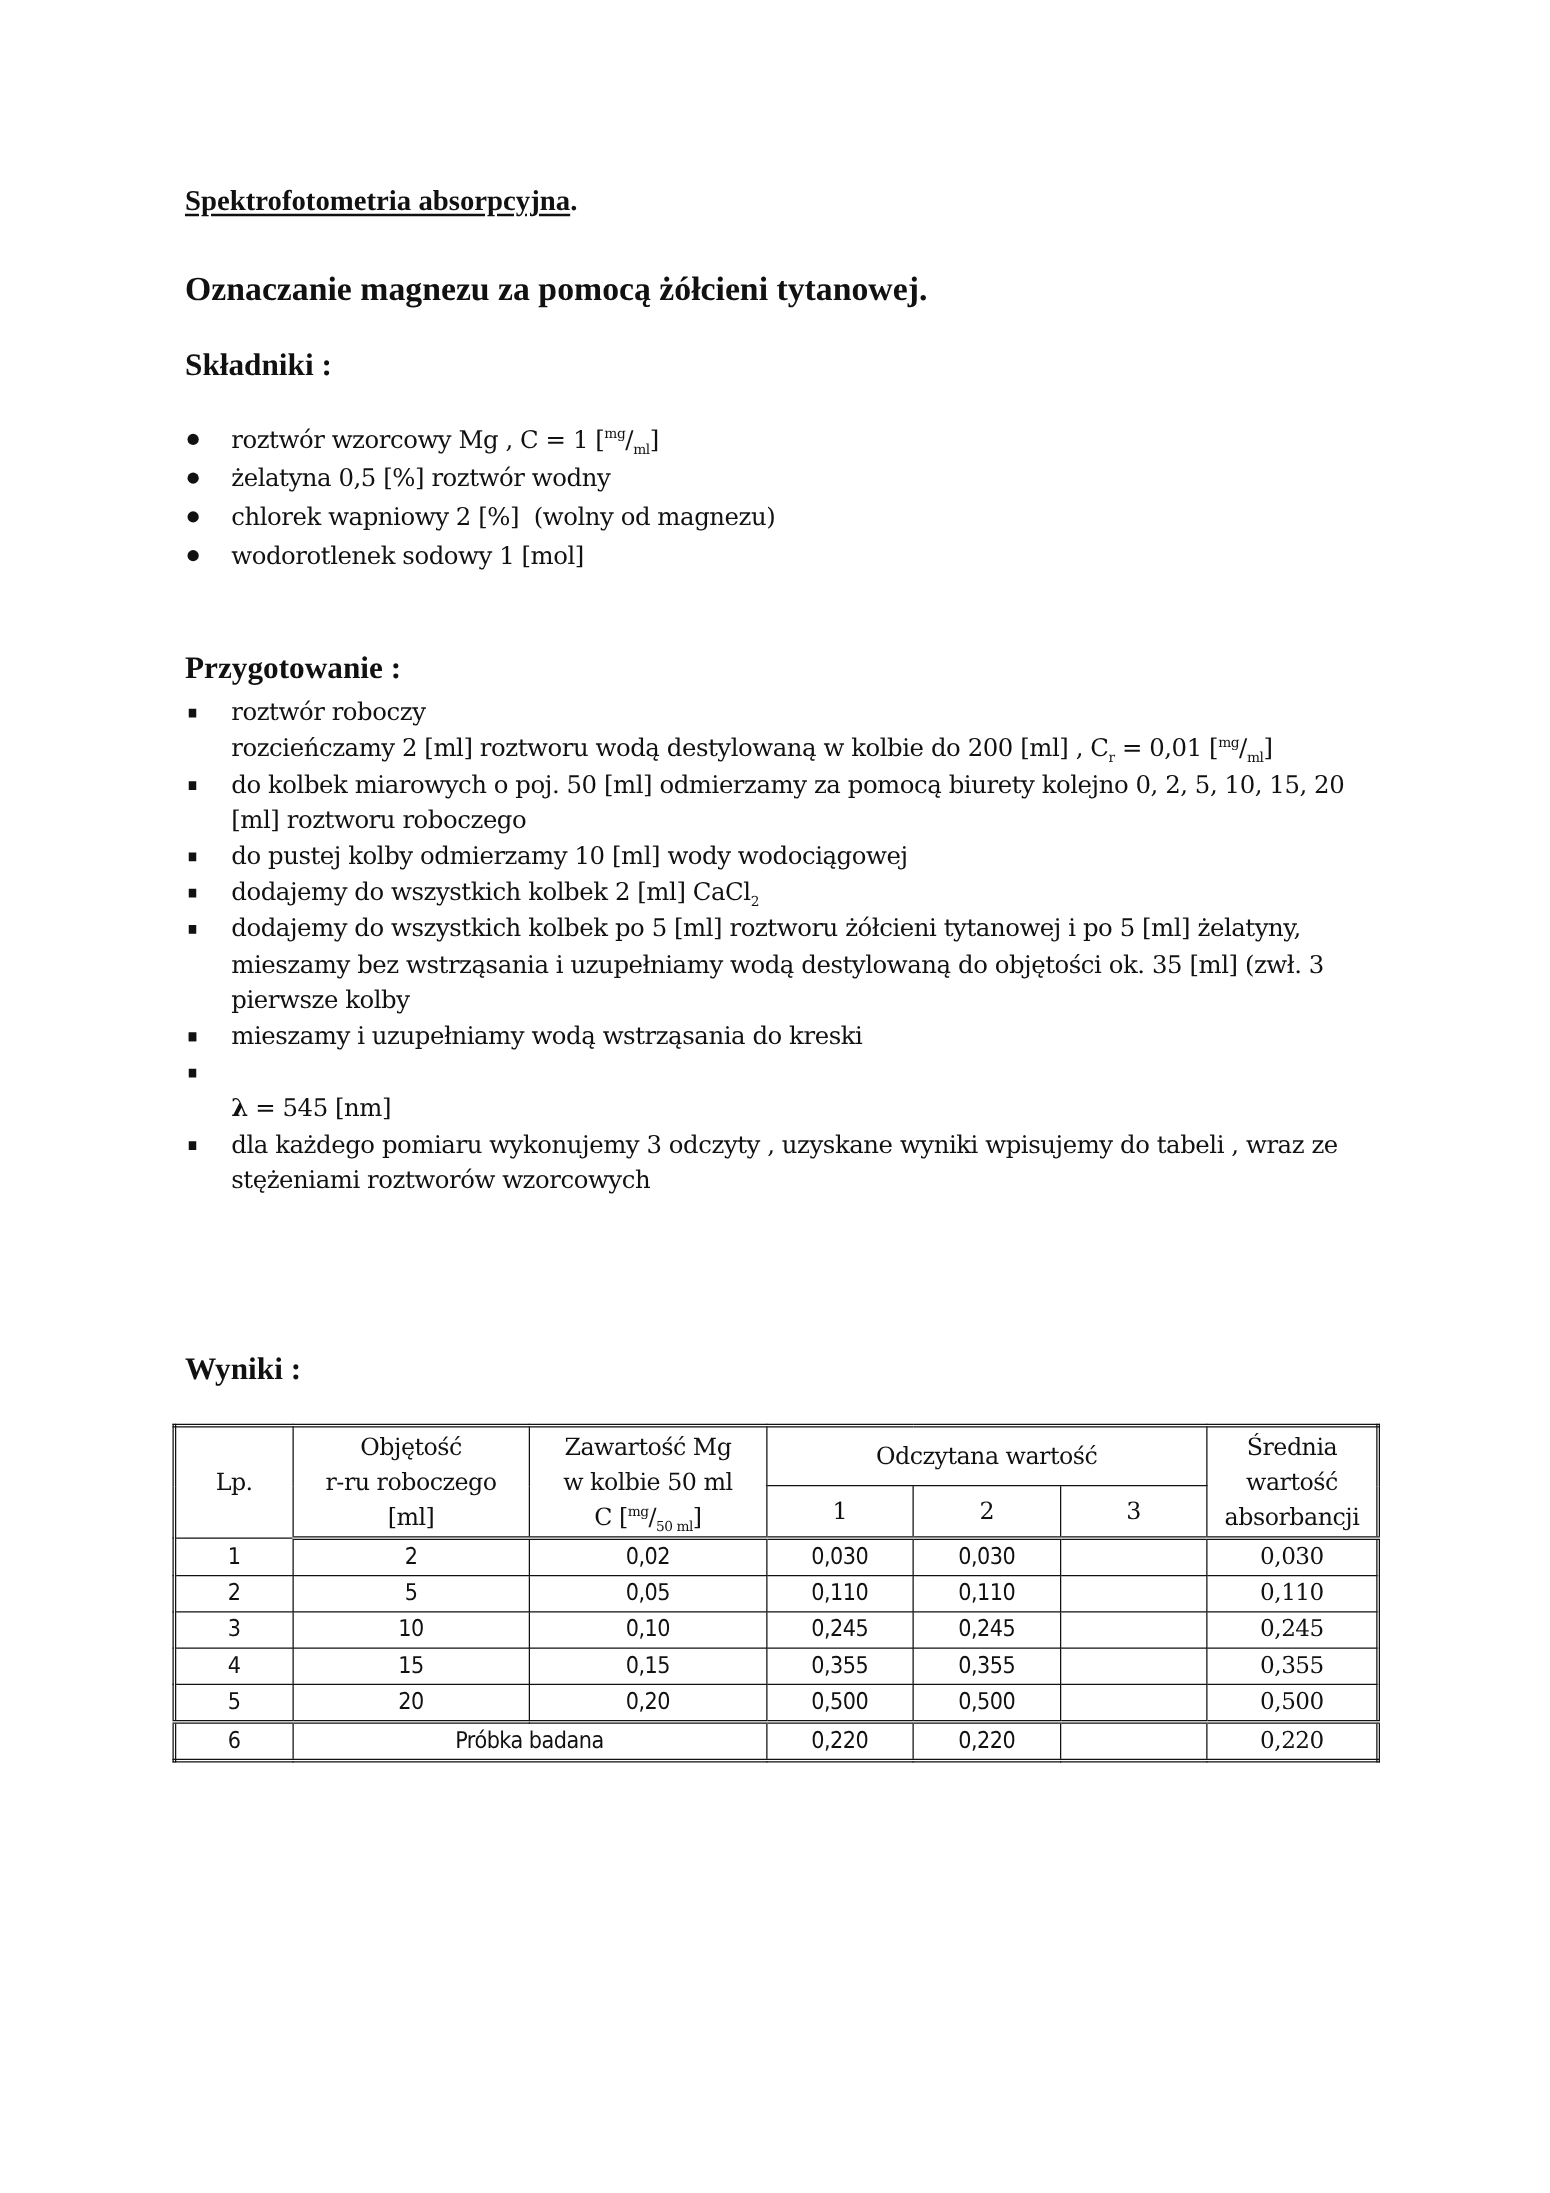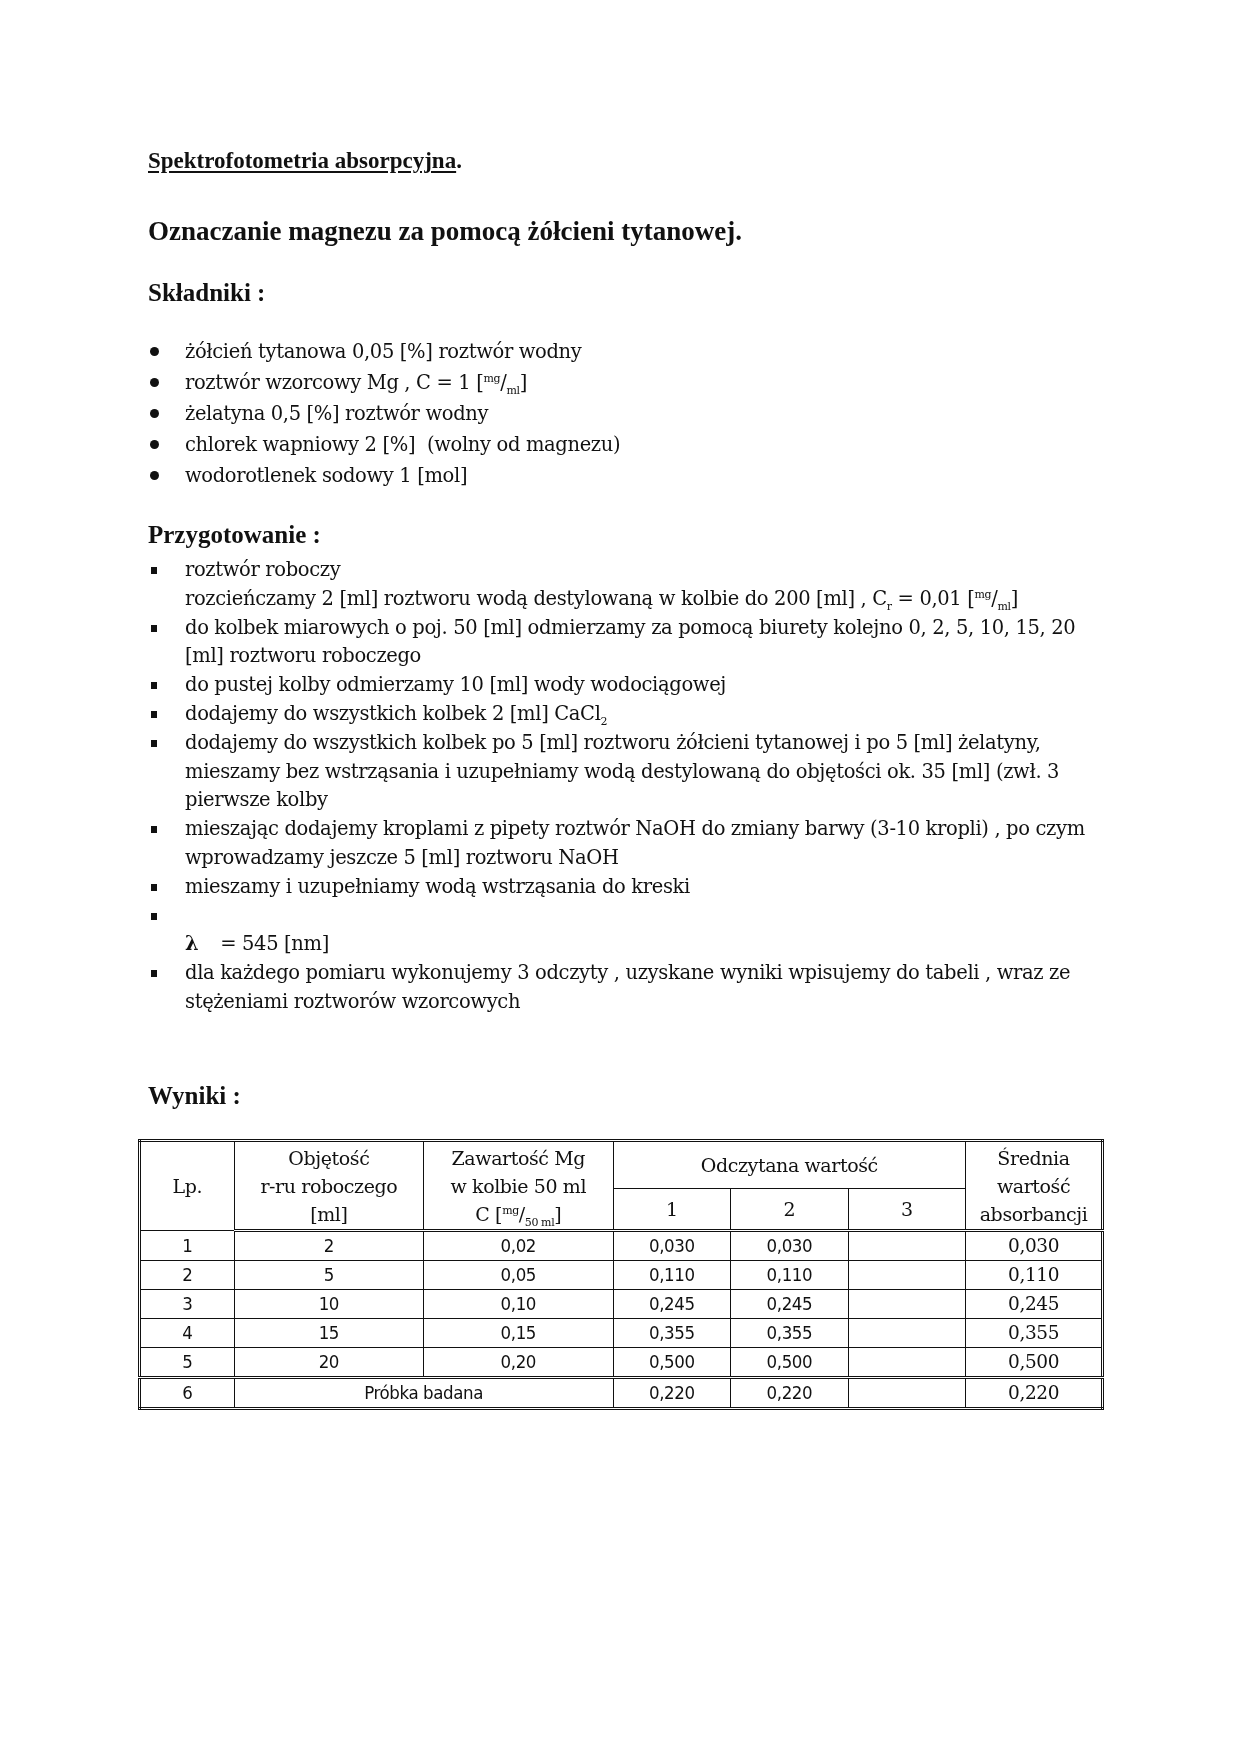--- a/index.html
+++ b/index.html
@@ -64,38 +64,37 @@
 
 <div class="page">
 
   <div class="h1"><span class="u">Spektrofotometria absorpcyjna</span><span>.</span></div>
 
   <div class="h2">Oznaczanie magnezu za pomocą żółcieni tytanowej.</div>
 
   <div class="h3" style="top:279px;">Składniki :</div>
 
   <ul class="list components" style="top:336px;">
-    <li><span class="bullet-dot"></span><span>żółcień tytanowa 0,05 [%] roztwór wodny</span></li>
     <li><span class="bullet-dot"></span><span>roztwór wzorcowy Mg , C = 1 [</span><span class="frac"><sup>mg</sup><span>/</span><sub>ml</sub></span><span>]</span></li>
     <li><span class="bullet-dot"></span><span>żelatyna 0,5 [%] roztwór wodny</span></li>
     <li><span class="bullet-dot"></span><span style="white-space:pre;">chlorek wapniowy 2 [%]  (wolny od magnezu)</span></li>
     <li><span class="bullet-dot"></span><span>wodorotlenek sodowy 1 [mol]</span></li>
   </ul>
 
   <div class="h3" style="top:521px;">Przygotowanie :</div>
 
   <ul class="list procedure" style="top:556px; width:950px;">
     <li><span class="bullet-sq"></span><span>roztwór roboczy</span><br><span>rozcieńczamy 2 [ml] roztworu wodą destylowaną w kolbie do 200 [ml] , C</span><sub>r</sub><span style="white-space:pre;"> = 0,01 [</span><sup>mg</sup><span>/</span><sub>ml</sub><span>]</span></li>
     <li><span class="bullet-sq"></span><span>do kolbek miarowych o poj. 50 [ml] odmierzamy za pomocą biurety kolejno 0, 2, 5, 10, 15, 20 [ml] roztworu roboczego</span></li>
     <li><span class="bullet-sq"></span><span>do pustej kolby odmierzamy 10 [ml] wody wodociągowej</span></li>
     <li><span class="bullet-sq"></span><span>dodajemy do wszystkich kolbek 2 [ml] CaCl</span><sub>2</sub></li>
     <li><span class="bullet-sq"></span><span>dodajemy do wszystkich kolbek po 5 [ml] roztworu żółcieni tytanowej i po 5 [ml] żelatyny, mieszamy bez wstrząsania i uzupełniamy wodą destylowaną do objętości ok. 35 [ml] (zwł. 3 pierwsze kolby</span></li>
-    <li><span class="bullet-sq"></span><span>mieszając dodajemy kroplami z pipety roztwór NaOH do zmiany barwy (3-10 kropli) , po czym wprowadzamy jeszcze 5 [ml] roztworu NaOH</span></li>
+    <li><span class="bullet-sq"></span></li>
     <li><span class="bullet-sq"></span><span>mieszamy i uzupełniamy wodą wstrząsania do kreski</span></li>
-    <li><span class="bullet-sq"></span><br><span class="lambda">λ</span><span style="white-space:pre;margin-left:16px;"> = 545 [nm]</span></li>
+    <li><span class="bullet-sq"></span><br><span class="lambda">λ</span><span style="white-space:pre;"> = 545 [nm]</span></li>
     <li><span class="bullet-sq"></span><span>dla każdego pomiaru wykonujemy 3 odczyty , uzyskane wyniki wpisujemy do tabeli , wraz ze stężeniami roztworów wzorcowych</span></li>
   </ul>
 
   <div class="h3" style="top:1082px;">Wyniki :</div>
 
   <table class="results">
     <colgroup>
       <col class="col-lp">
         <col class="col-vol">
         <col class="col-mg">

